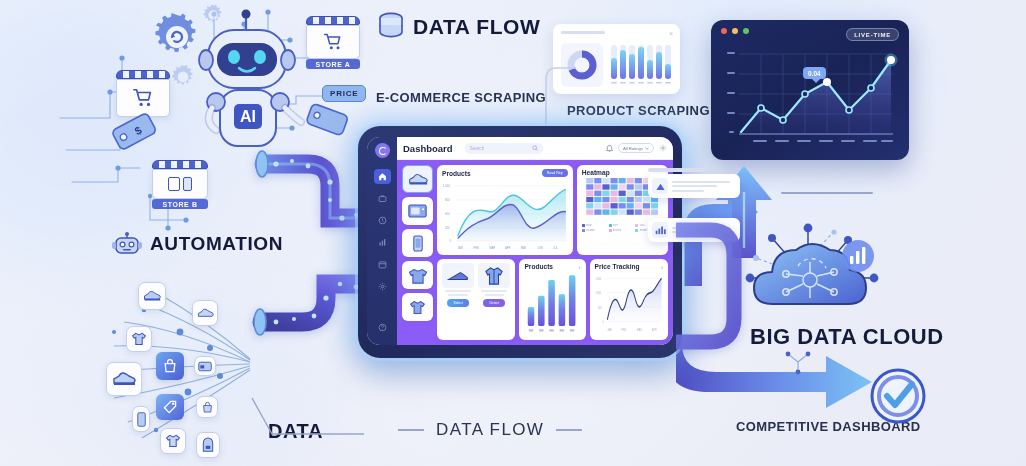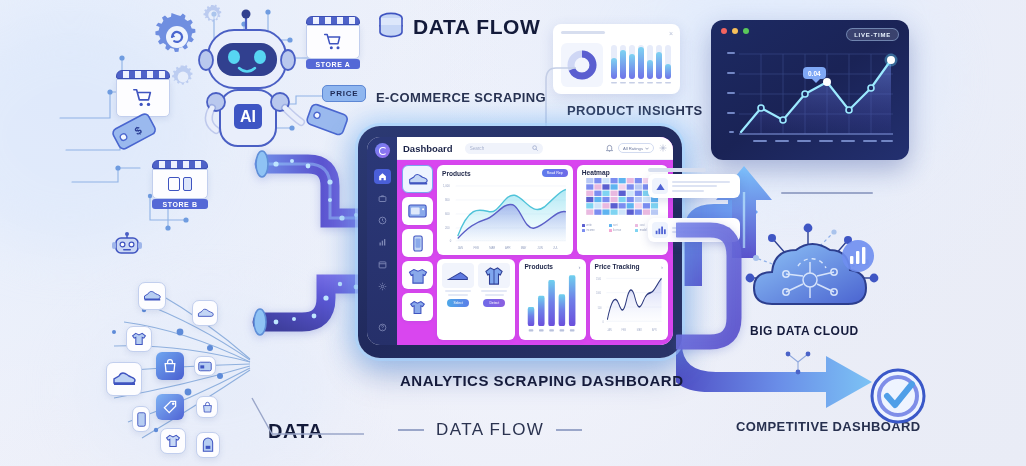--- a/index.html
+++ b/index.html
@@ -122,21 +122,21 @@
   .side-ico {
     width: 17px; height: 15px;
     border-radius: 4px;
     display: flex; align-items: center; justify-content: center;
     opacity: .55;
   }
   .side-ico.active { background: #4a5fd8; opacity: 1; }
   .side-ico svg { width: 9px; height: 9px; }
   .side-spacer { flex: 1; }
 
-  #dash-main { flex: 1; background: #d946ef; display: flex; flex-direction: column; }
+  #dash-main { flex: 1; background: #8b5cf6; display: flex; flex-direction: column; }
   #dash-header {
     height: 23px; background: #fff;
     display: flex; align-items: center;
     padding: 0 6px; gap: 6px;
     border-bottom: 1px solid #eef1fa;
   }
   #dash-title { font-size: 9.5px; font-weight: bold; color: #1b2348; }
   #dash-search {
     flex: 1; max-width: 78px; height: 11px;
     background: #f0f3fb; border-radius: 6px;
@@ -382,20 +382,21 @@
     <svg width="30" height="24" viewBox="0 0 30 24">
       <line x1="15" y1="1" x2="15" y2="6" stroke="#4a5fc4" stroke-width="1.6"></line>
       <circle cx="15" cy="2" r="2" fill="#4a5fc4"></circle>
       <rect x="4" y="6" width="22" height="15" rx="5" fill="#c9d7f5" stroke="#3f54c0" stroke-width="1.6"></rect>
       <circle cx="10.5" cy="12.5" r="2.4" fill="#fff" stroke="#3f54c0" stroke-width="1.2"></circle>
       <circle cx="19.5" cy="12.5" r="2.4" fill="#fff" stroke="#3f54c0" stroke-width="1.2"></circle>
       <rect x="11" y="17" width="8" height="1.6" rx=".8" fill="#3f54c0"></rect>
       <rect x="0" y="10" width="4" height="7" rx="2" fill="#9fb6ea"></rect>
       <rect x="26" y="10" width="4" height="7" rx="2" fill="#9fb6ea"></rect>
     </svg>
+    <div class="cap-lg">AUTOMATION</div>
   </div>
 
   <svg class="abs pipe-flow" style="left:246px;top:120px;width:130px;height:130px;" viewBox="0 0 130 130">
     <defs>
       <linearGradient id="pgA" x1="0" y1="0" x2="1" y2="0">
         <stop offset="0%" stop-color="#6f8ae6"></stop>
           <stop offset="55%" stop-color="#5a54cf"></stop>
           <stop offset="100%" stop-color="#7e6fe8"></stop>
       </linearGradient>
     </defs>
@@ -484,21 +485,21 @@
             <rect x="10" y="41" width="6" height="1.6" rx=".8"></rect>
           <rect x="19" y="41" width="6" height="1.6" rx=".8"></rect>
             <rect x="28" y="41" width="6" height="1.6" rx=".8"></rect>
           <rect x="37" y="41" width="6" height="1.6" rx=".8"></rect>
             <rect x="46" y="41" width="6" height="1.6" rx=".8"></rect>
           <rect x="55" y="41" width="6" height="1.6" rx=".8"></rect>
         </g>
       </svg>
     </div>
   </div>
-  <div class="abs cap-sm" style="left:567px;top:103px;">PRODUCT INSIGHTS</div>
+  <div class="abs cap-sm" style="left:567px;top:103px;">PRODUCT SCRAPING</div>
 
   <svg class="abs" style="left:540px;top:60px;width:40px;height:130px;" viewBox="0 0 40 130">
     <path d="M36 8 H16 Q6 8 6 20 V124" stroke="#c4cee6" stroke-width="1.6" fill="none"></path>
   </svg>
 
   <div class="abs" id="live-window">
     <div style="display:flex;gap:5px;">
       <span class="dot" style="background:#f4645f;"></span>
       <span class="dot" style="background:#f7c05a;"></span>
       <span class="dot" style="background:#5ac85a;"></span>
@@ -625,21 +626,21 @@
         <path d="M75 60 L92 56"></path>
       <path d="M56 50 A16 16 0 0 1 84 52" stroke-dasharray="4 4"></path>
     </g>
     <circle cx="116" cy="40" r="16" fill="#6f8ef0" opacity=".9"></circle>
     <g fill="#ffffff">
       <rect x="108" y="40" width="3.4" height="8" rx="1"></rect>
       <rect x="114" y="35" width="3.4" height="13" rx="1"></rect>
       <rect x="120" y="31" width="3.4" height="17" rx="1"></rect>
     </g>
   </svg>
-  <div class="abs cap-md" style="left:750px;top:324px;font-size:12px;text-align:right;">BIG DATA CLOUD</div>
+  <div class="abs cap-md" style="left:750px;top:324px;font-size:22px;text-align:right;">BIG DATA CLOUD</div>
 
   <svg class="abs" style="left:676px;top:300px;width:210px;height:116px;" viewBox="0 0 210 116">
     <defs>
       <linearGradient id="accg" x1="0" y1="0" x2="1" y2="0">
         <stop offset="0%" stop-color="#4e49c2"></stop>
           <stop offset="55%" stop-color="#6a8ee8"></stop>
           <stop offset="100%" stop-color="#7cc3f5"></stop>
       </linearGradient>
     </defs>
     <path d="M6 8 V44 Q6 72 40 72 H150 V56 L196 82 L150 108 V92 H34 Q-10 92 -10 56 V8 Z" fill="url(#accg)"></path>
@@ -1144,20 +1145,19 @@
   <svg class="abs pipe-flow" style="left:676px;top:222px;width:120px;height:130px;" viewBox="0 0 120 130">
     <defs>
       <linearGradient id="pgC" x1="0" y1="0" x2="1" y2="1">
         <stop offset="0%" stop-color="#7a86e8"></stop>
           <stop offset="100%" stop-color="#5a52cc"></stop>
       </linearGradient>
     </defs>
     <path d="M2 8 H34 Q58 8 58 34 V96 Q58 120 34 120 H2" stroke="url(#pgC)" stroke-width="15" fill="none" stroke-linecap="round" opacity=".92"></path>
   </svg>
 
-  <div class="abs cap-md" style="left:400px;top:372px;font-size:15px;">ANALYTICS SCRAPING DASHBOARD</div>
   <div class="abs" style="left:398px;top:420px;display:flex;align-items:center;gap:12px;">
     <div class="dash-line"></div>
     <div class="cap-thin">DATA FLOW</div>
     <div class="dash-line"></div>
   </div>
 
 </div>
 
 </body></html>

